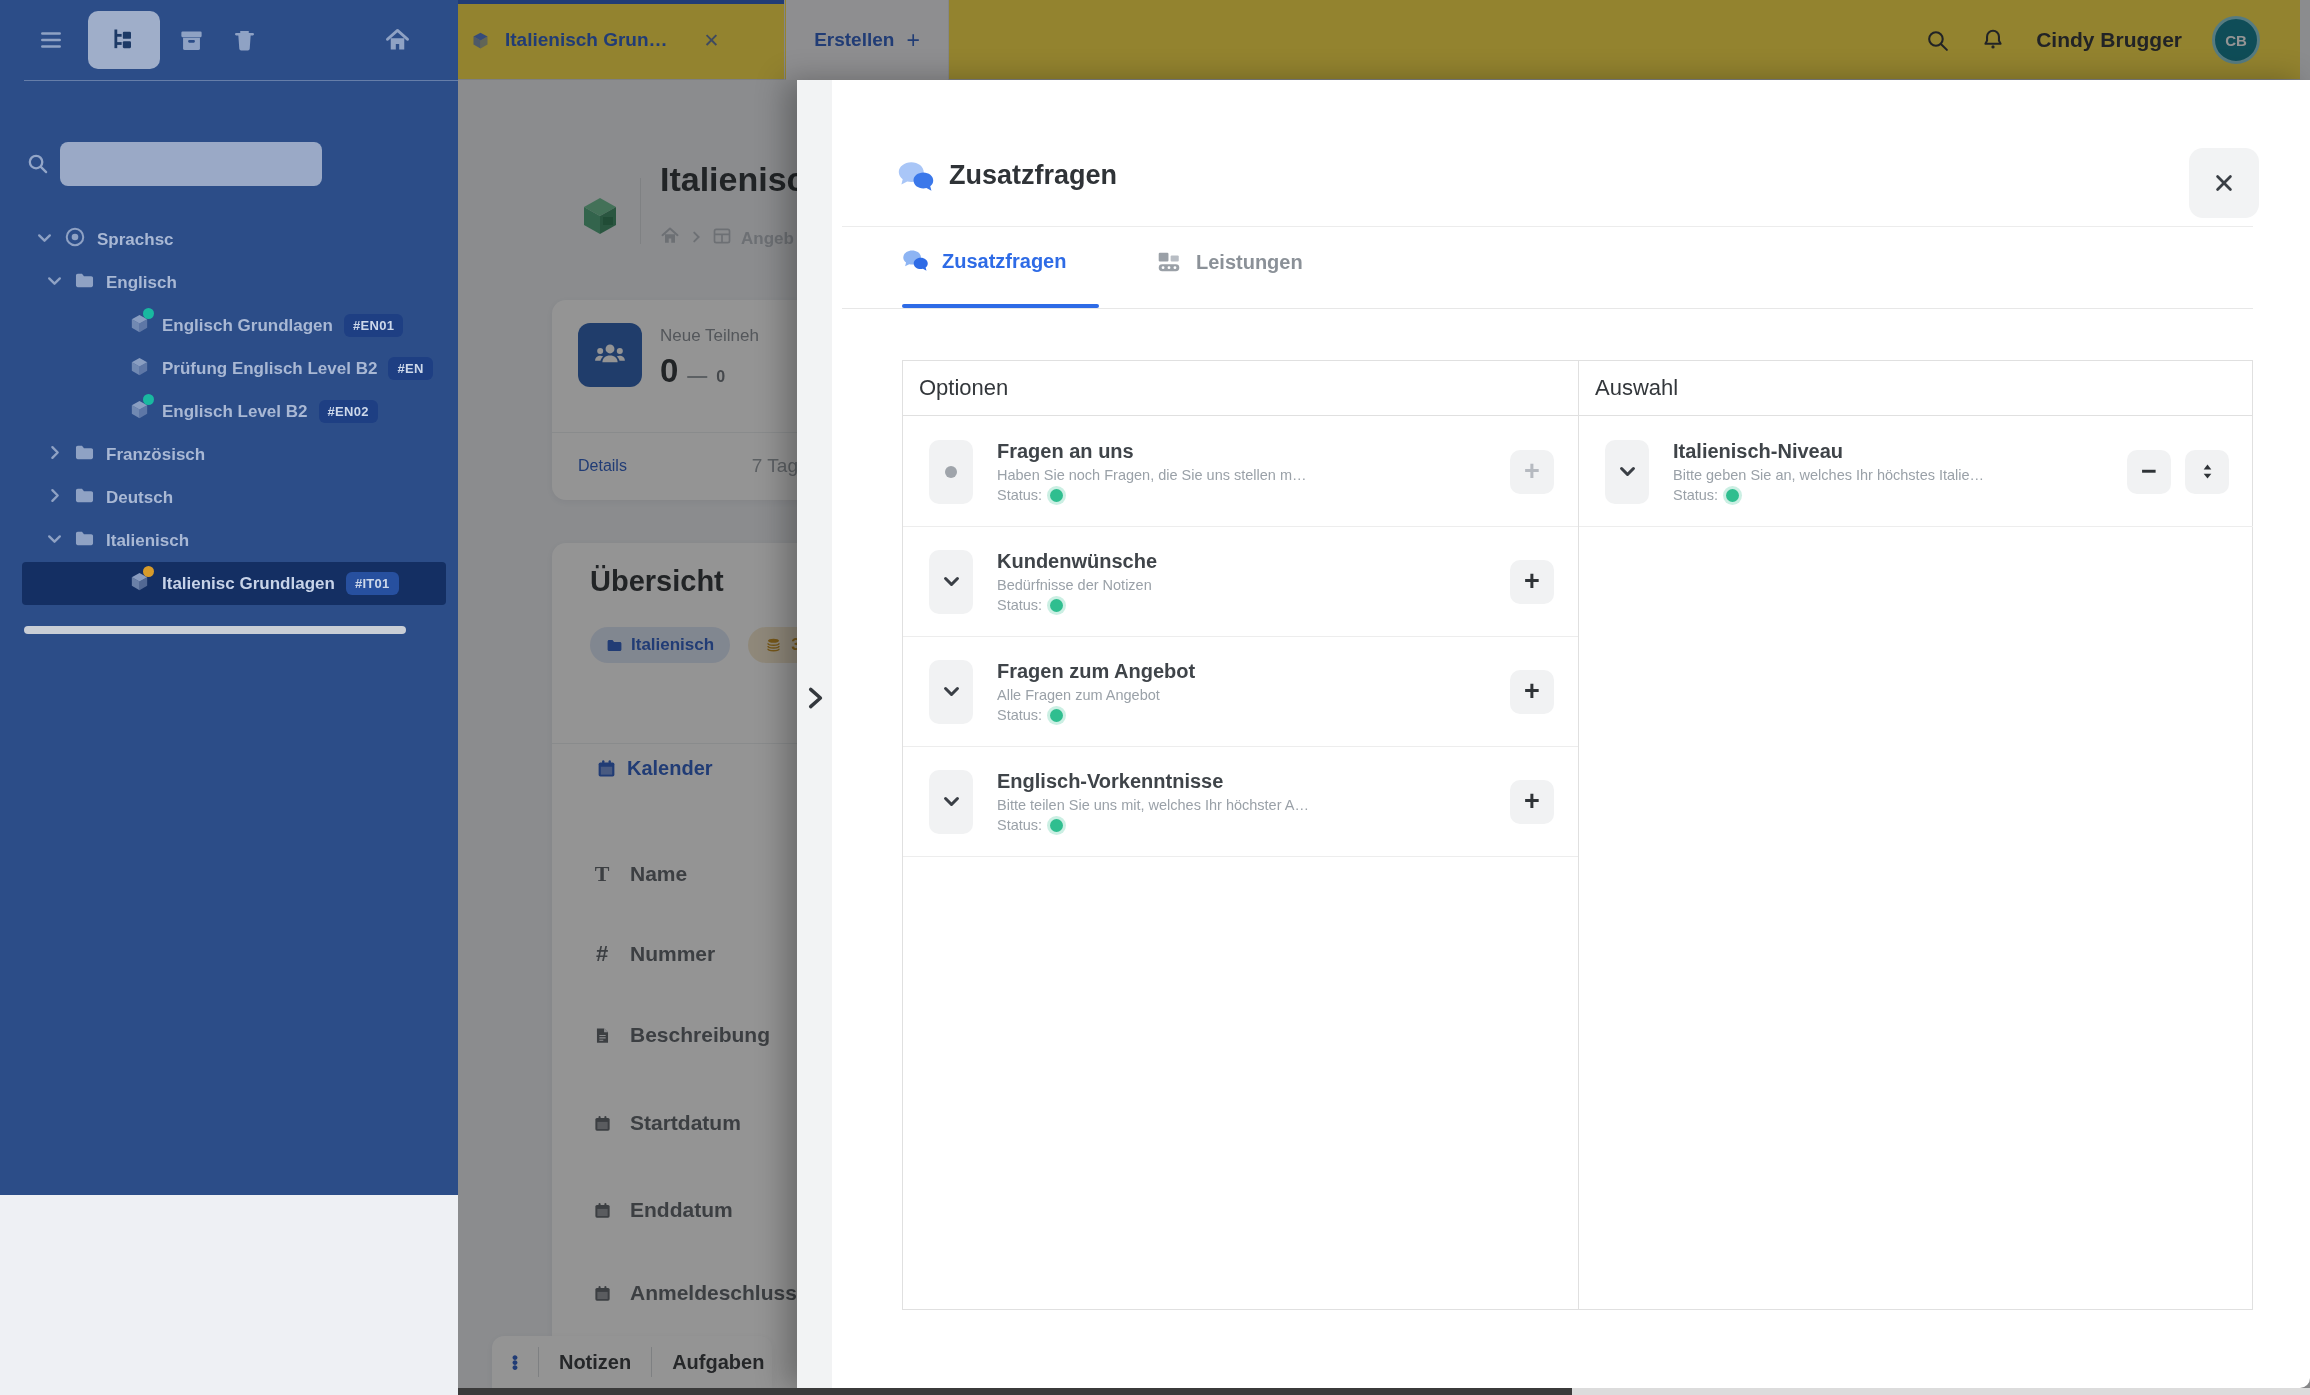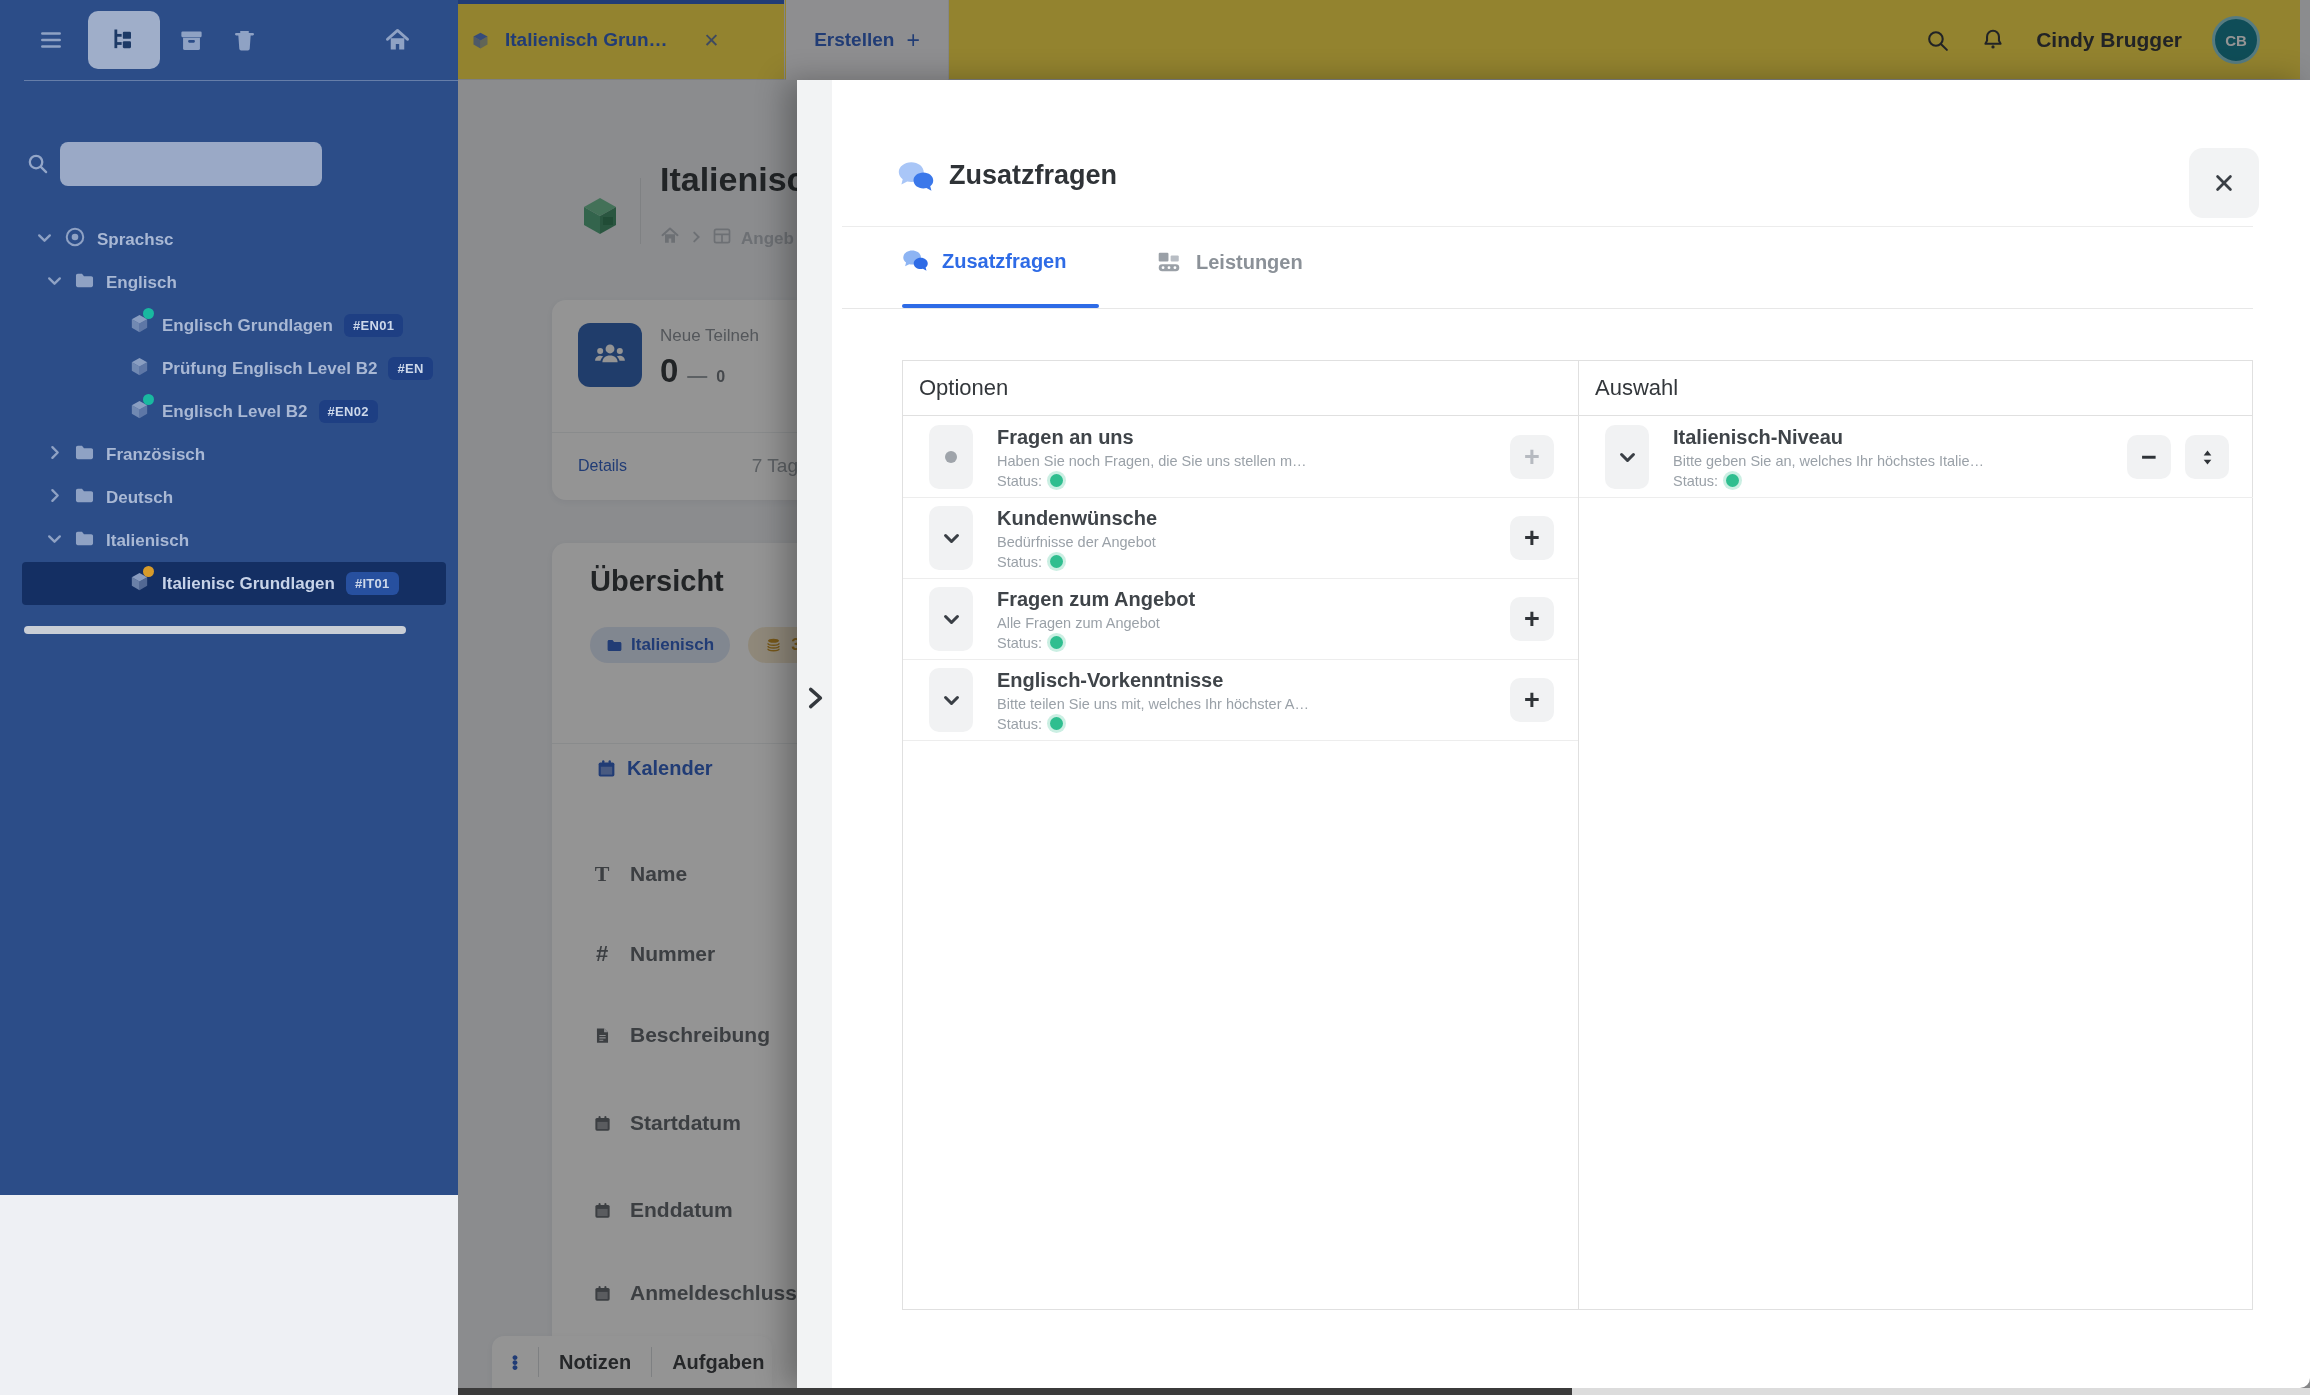--- a/index.html
+++ b/index.html
@@ -101,21 +101,21 @@
   .dw-underline { position:absolute; left:105px; top:77px; width:197px; height:4px; border-radius:2px; background:#2e6be6; }
   .dw-hline2 { position:absolute; left:45px; right:57px; top:228px; height:1px; background:#e7e7e7; }
   .panel { position:absolute; left:105px; top:280px; width:1351px; height:950px; border:1px solid #e0e0e0; }
   .panel-vsep { position:absolute; left:675px; top:0; width:1px; height:100%; background:#e0e0e0; }
   .panel-head { position:absolute; top:0; height:55px; display:flex; align-items:center; padding-left:16px; font-size:22px; color:#33373b; font-weight:500; }
   .ph-left { left:0; width:675px; border-bottom:1px solid #e0e0e0; }
   .ph-right { left:676px; width:674px; border-bottom:1px solid #e0e0e0; }
   .col { position:absolute; top:56px; bottom:0; }
   .col-left { left:0; width:675px; }
   .col-right { left:676px; width:674px; }
-  .opt-row { position:relative; height:81px; border-bottom:1px solid #ededed; display:flex; align-items:center; padding:0 24px 0 26px; gap:24px; }
+  .opt-row { position:relative; height:110px; border-bottom:1px solid #ededed; display:flex; align-items:center; padding:0 24px 0 26px; gap:24px; }
   .lead-btn { flex:0 0 auto; width:44px; height:64px; border-radius:10px; background:#f1f2f3; display:flex; align-items:center; justify-content:center; color:#3a3f45; cursor:pointer; }
   .lead-dot { width:12px; height:12px; border-radius:50%; background:#9fa4aa; }
   .opt-texts { display:flex; flex-direction:column; gap:4px; min-width:0; }
   .opt-title { font-size:20px; font-weight:600; color:#3f4449; white-space:nowrap; }
   .opt-sub { font-size:14.5px; color:#9aa1a8; white-space:nowrap; }
   .opt-status { font-size:14.5px; color:#9aa1a8; display:flex; align-items:center; gap:8px; }
   .status-dot { width:13px; height:13px; border-radius:50%; background:#2fbe8f; box-shadow:0 0 0 3px rgba(47,190,143,0.25); }
   .sq-btn { flex:0 0 auto; width:44px; height:44px; border-radius:10px; background:#f1f2f3; display:flex; align-items:center; justify-content:center; font-size:27px; font-weight:700; color:#2f3337; cursor:pointer; line-height:1; }
   .sq-btn.muted { color:#b6bac0; }
   .spacer { flex:1 1 auto; }
@@ -569,21 +569,21 @@
         </div>
 
         <div class="opt-row">
           <span class="lead-btn">
             <svg width="19" height="19" viewBox="0 0 16 16">
                 <path d="M3 5.5l5 5 5-5" fill="none" stroke="currentColor" stroke-width="2.6" stroke-linecap="round" stroke-linejoin="round"></path>
               </svg>
           </span>
           <span class="opt-texts">
             <span class="opt-title">Kundenwünsche</span>
-            <span class="opt-sub">Bedürfnisse der Angebot</span>
+            <span class="opt-sub">Bedürfnisse der Notizen</span>
             <span class="opt-status">
                 <span>Status:</span>
                 <span class="status-dot"></span>
               </span>
           </span>
           <span class="spacer"></span>
           <span class="sq-btn">+</span>
         </div>
 
         <div class="opt-row">

